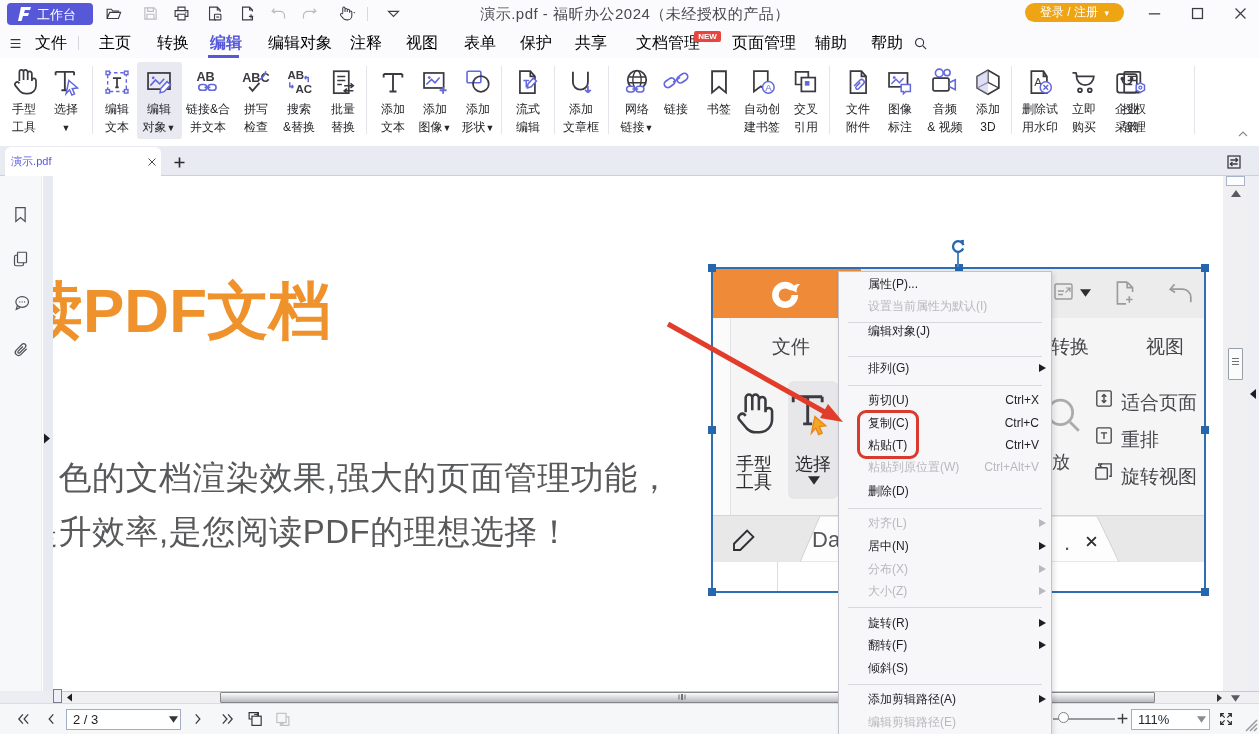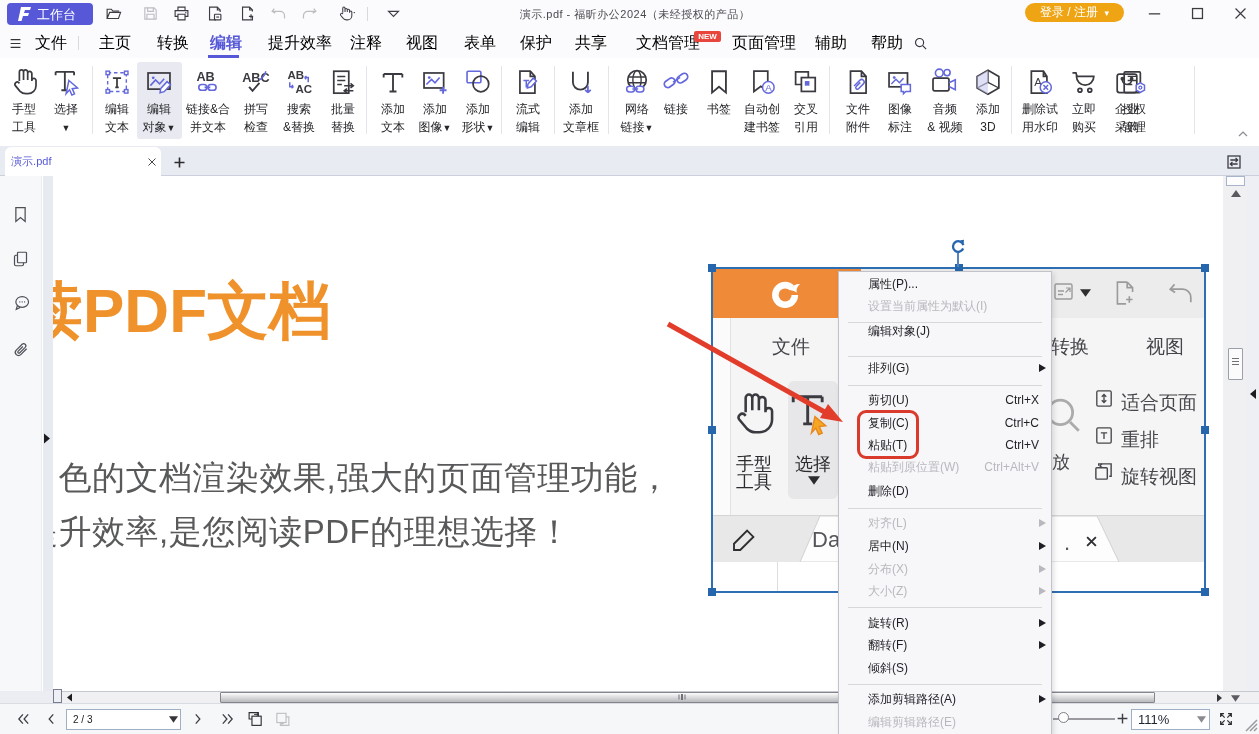--- a/index.html
+++ b/index.html
@@ -2,21 +2,21 @@
 <html><head><meta charset="utf-8">
 <style>
 *{margin:0;padding:0;box-sizing:border-box}
 html,body{width:1259px;height:734px;overflow:hidden}
 body{font-family:"Liberation Sans",sans-serif;position:relative;background:#fff}
 .abs{position:absolute}
 
 #titlebar{left:0;top:0;width:1259px;height:28px;background:#fbfbfd}
 #wkbtn{left:7px;top:3px;width:86px;height:22px;background:#5658d8;border-radius:4px;color:#fff;font-size:13px;line-height:22px;text-align:center}
 .tbico{top:5px;width:17px;height:17px}
-#apptitle{left:450px;top:0;width:370px;height:28px;line-height:28px;text-align:center;font-size:11px;color:#4a4a50;letter-spacing:0.5px}
+#apptitle{left:450px;top:0;width:370px;height:28px;line-height:28px;text-align:center;font-size:15px;color:#4a4a50;letter-spacing:0.5px}
 #loginbtn{left:1025px;top:3px;width:99px;height:19px;border-radius:10px;background:#efa413;color:#fff;font-size:12px;text-align:center;line-height:19px}
 
 #menubar{left:0;top:28px;width:1259px;height:30px;background:#fbfbfd;font-size:13px;color:#33333a}
 .mitem{top:28px;height:30px;line-height:30px}
 
 #ribbon{left:0;top:58px;width:1259px;height:88px;background:#fff}
 .rbtn{top:62px;width:52px;text-align:center;color:#26262b}
 .rico{height:38px;position:relative}
 .rico svg{position:absolute;left:50%;top:50%;transform:translate(-50%,-46%)}
 .rlbl{font-size:12px;line-height:18px;white-space:pre-line}
@@ -95,21 +95,21 @@
 <div class="abs" id="menubar"></div>
 <svg class="abs" style="left:9px;top:37px;width:13px;height:13px" viewBox="0 0 24 24" stroke="#33333a" stroke-width="2.2" fill="none">
     <path d="M3 5 h18 M3 12 h18 M3 19 h18"></path>
   </svg>
 <div class="abs mitem" style="left:35px">文件</div>
 <div class="abs" style="left:78px;top:36px;width:1px;height:14px;background:#d8d8de"></div>
 <div class="abs mitem" style="left:99px">主页</div>
 <div class="abs mitem" style="left:157px">转换</div>
 <div class="abs mitem" style="left:210px;color:#5658d8;font-weight:bold">编辑</div>
 <div class="abs" style="left:208px;top:55px;width:31px;height:3px;background:#5658d8"></div>
-<div class="abs mitem" style="left:268px">提升效率</div>
+<div class="abs mitem" style="left:268px">编辑对象</div>
 <div class="abs mitem" style="left:350px">注释</div>
 <div class="abs mitem" style="left:406px">视图</div>
 <div class="abs mitem" style="left:464px">表单</div>
 <div class="abs mitem" style="left:520px">保护</div>
 <div class="abs mitem" style="left:575px">共享</div>
 <div class="abs mitem" style="left:636px">文档管理</div>
 <div class="abs" style="left:694px;top:31px;width:27px;height:11px;background:#e8453c;border-radius:2px;color:#fff;font-size:8px;line-height:11px;text-align:center;font-weight:bold">NEW</div>
 <div class="abs mitem" style="left:732px">页面管理</div>
 <div class="abs mitem" style="left:815px">辅助</div>
 <div class="abs mitem" style="left:871px">帮助</div>
@@ -621,21 +621,21 @@
     <path d="M0 0 h10 L5 7 Z" fill="#5a5a60"></path>
   </svg>
 <div class="abs" id="statusbar"></div>
 <svg class="abs" style="left:16px;top:712px;width:15px;height:14px" viewBox="0 0 24 24" stroke="#3d3d44" stroke-width="2.2" fill="none">
     <path d="M11 4 L4 12 l7 8 M20 4 l-7 8 7 8"></path>
   </svg>
 <svg class="abs" style="left:46px;top:712px;width:11px;height:14px" viewBox="0 0 12 24" stroke="#3d3d44" stroke-width="2.2" fill="none">
     <path d="M9 4 L2 12 l7 8"></path>
   </svg>
 <div class="abs" style="left:66px;top:709px;width:115px;height:21px;background:#fff;border:1px solid #9fb0c6"></div>
-<div class="abs" style="left:73px;top:709px;font-size:10px;line-height:21px;color:#222">2 / 3</div>
+<div class="abs" style="left:73px;top:709px;font-size:13px;line-height:21px;color:#222">2 / 3</div>
 <svg class="abs" style="left:169px;top:716px;width:9px;height:7px" viewBox="0 0 10 7">
     <path d="M0 0 h10 L5 7 Z" fill="#33333a"></path>
   </svg>
 <svg class="abs" style="left:192px;top:712px;width:11px;height:14px" viewBox="0 0 12 24" stroke="#3d3d44" stroke-width="2.2" fill="none">
     <path d="M3 4 l7 8 -7 8"></path>
   </svg>
 <svg class="abs" style="left:220px;top:712px;width:15px;height:14px" viewBox="0 0 24 24" stroke="#3d3d44" stroke-width="2.2" fill="none">
     <path d="M13 4 l7 8 -7 8 M4 4 l7 8 -7 8"></path>
   </svg>
 <svg class="abs" style="left:247px;top:710px;width:17px;height:18px" viewBox="0 0 24 24" fill="none" stroke="#2e2e33" stroke-width="1.6">

